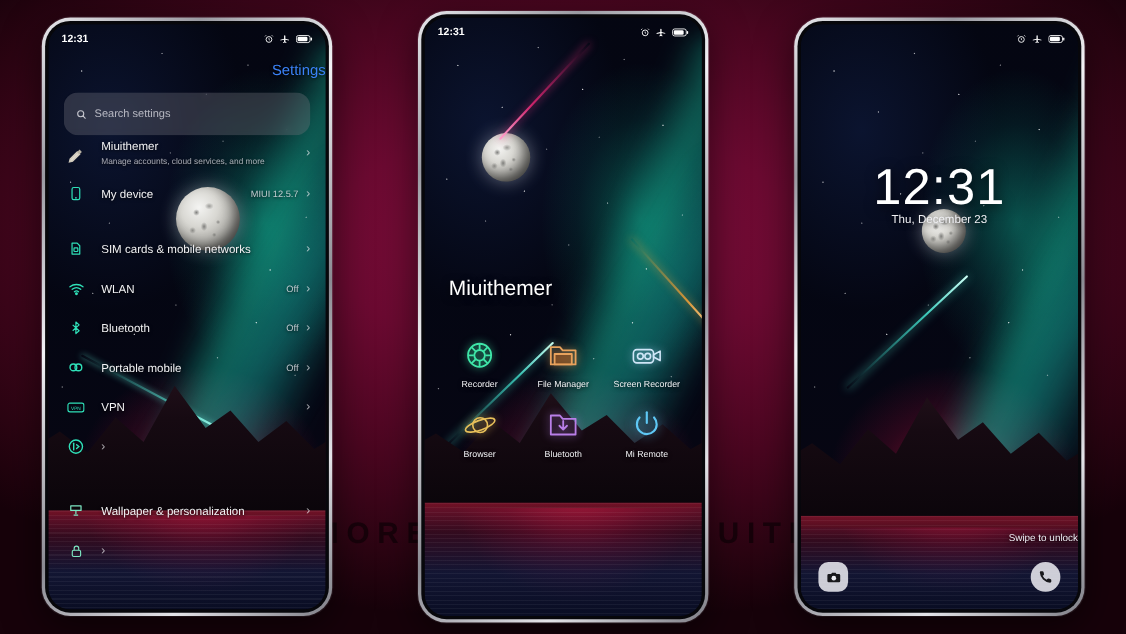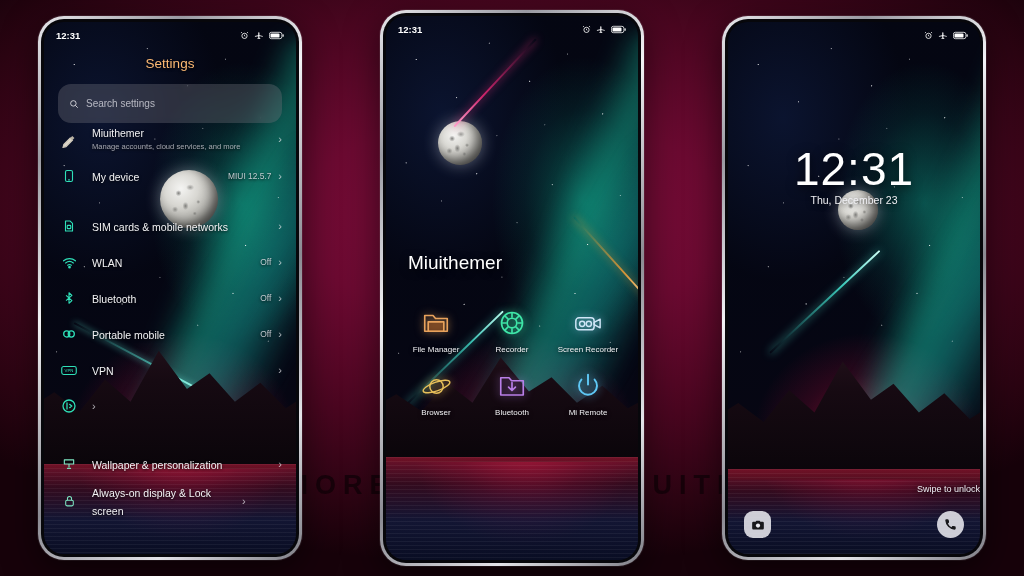--- a/index.html
+++ b/index.html
@@ -139,21 +139,21 @@
     display:flex; align-items:center; justify-content:space-between;
     padding:0 12px; z-index:6;
     color:#fff; font-size:9.5px; font-weight:bold;
   }
   .sb-icons { display:flex; align-items:center; gap:5px; }
   .sb-icons svg { display:block; }
 
   
   .set-title {
     position:absolute; top:34px; left:0; width:100%;
-    text-align:center; color:#fdba74;
+    text-align:right; color:#3b82f6;
     font-size:13.5px; z-index:5;
     text-shadow:0 1px 3px rgba(0,0,0,.8);
   }
   .searchbar {
     position:absolute; top:62px; left:14px; right:14px; height:39px;
     border-radius:13px;
     background:rgba(120,120,130,0.34);
     display:flex; align-items:center; gap:7px;
     padding:0 11px; z-index:5;
     backdrop-filter:blur(3px);
@@ -402,23 +402,20 @@
         <span class="chev">›</span>
       </div>
 
       <div class="set-row tall">
         <span class="row-icon">
           <svg width="13" height="14" viewBox="0 0 24 24" fill="none" stroke="#7ee8c4" stroke-width="1.9" stroke-linejoin="round">
             <rect x="5" y="10.5" width="14" height="10.5" rx="2.4"></rect>
                 <path d="M8.2 10.5V7.4a3.8 3.8 0 017.6 0v3.1"></path>
           </svg>
         </span>
-        <span class="row-text" style="max-width:150px">
-          <span class="row-title">Always-on display &amp; Lock screen</span>
-        </span>
         <span class="chev">›</span>
       </div>
 
     </div>
   </div>
   </div>
 </div>
 
 <div class="phone" id="phone2">
   <div class="bezel">
@@ -463,37 +460,37 @@
         </svg>
       </span>
     </div>
 
     <div class="home-title">Miuithemer</div>
 
     <div class="apps">
 
       <div class="app">
         <span class="app-ic">
-          <svg width="30" height="30" viewBox="0 0 40 40" fill="none" stroke="#e8a25c" stroke-width="2.2" stroke-linejoin="round" style="filter:drop-shadow(0 0 4px rgba(232,162,92,.7))">
-            <path d="M5 31V10h11l3.4 4H35v17z"></path>
-                <path d="M9.6 18.4h20.8V31H9.6z" fill="rgba(150,80,30,.55)"></path>
-          </svg>
-        </span>
-        <span class="app-lb">File Manager</span>
-      </div>
-
-      <div class="app">
-        <span class="app-ic">
           <svg width="30" height="30" viewBox="0 0 40 40" fill="none" stroke="#3fe6a8" stroke-width="2.2" style="filter:drop-shadow(0 0 4px rgba(63,230,168,.75))">
             <circle cx="20" cy="20" r="14"></circle>
                 <circle cx="20" cy="20" r="6.4"></circle>
             <path d="M20 6v7M20 27v7M6 20h7M27 20h7M10.2 10.2l5 5M24.8 24.8l5 5M29.8 10.2l-5 5M15.2 24.8l-5 5"></path>
           </svg>
         </span>
         <span class="app-lb">Recorder</span>
+      </div>
+
+      <div class="app">
+        <span class="app-ic">
+          <svg width="30" height="30" viewBox="0 0 40 40" fill="none" stroke="#e8a25c" stroke-width="2.2" stroke-linejoin="round" style="filter:drop-shadow(0 0 4px rgba(232,162,92,.7))">
+            <path d="M5 31V10h11l3.4 4H35v17z"></path>
+                <path d="M9.6 18.4h20.8V31H9.6z" fill="rgba(150,80,30,.55)"></path>
+          </svg>
+        </span>
+        <span class="app-lb">File Manager</span>
       </div>
 
       <div class="app">
         <span class="app-ic">
           <svg width="31" height="31" viewBox="0 0 44 40" fill="none" stroke="#cfe6f7" stroke-width="2.1" stroke-linejoin="round" style="filter:drop-shadow(0 0 4px rgba(160,205,240,.7))">
             <rect x="4" y="12" width="26" height="17" rx="4.5"></rect>
             <path d="M30 18.5l8.5-4.6v12.2L30 21.5z"></path>
             <circle cx="13" cy="20.5" r="3.7"></circle>
                 <circle cx="22.5" cy="20.5" r="3.7"></circle>
           </svg>

